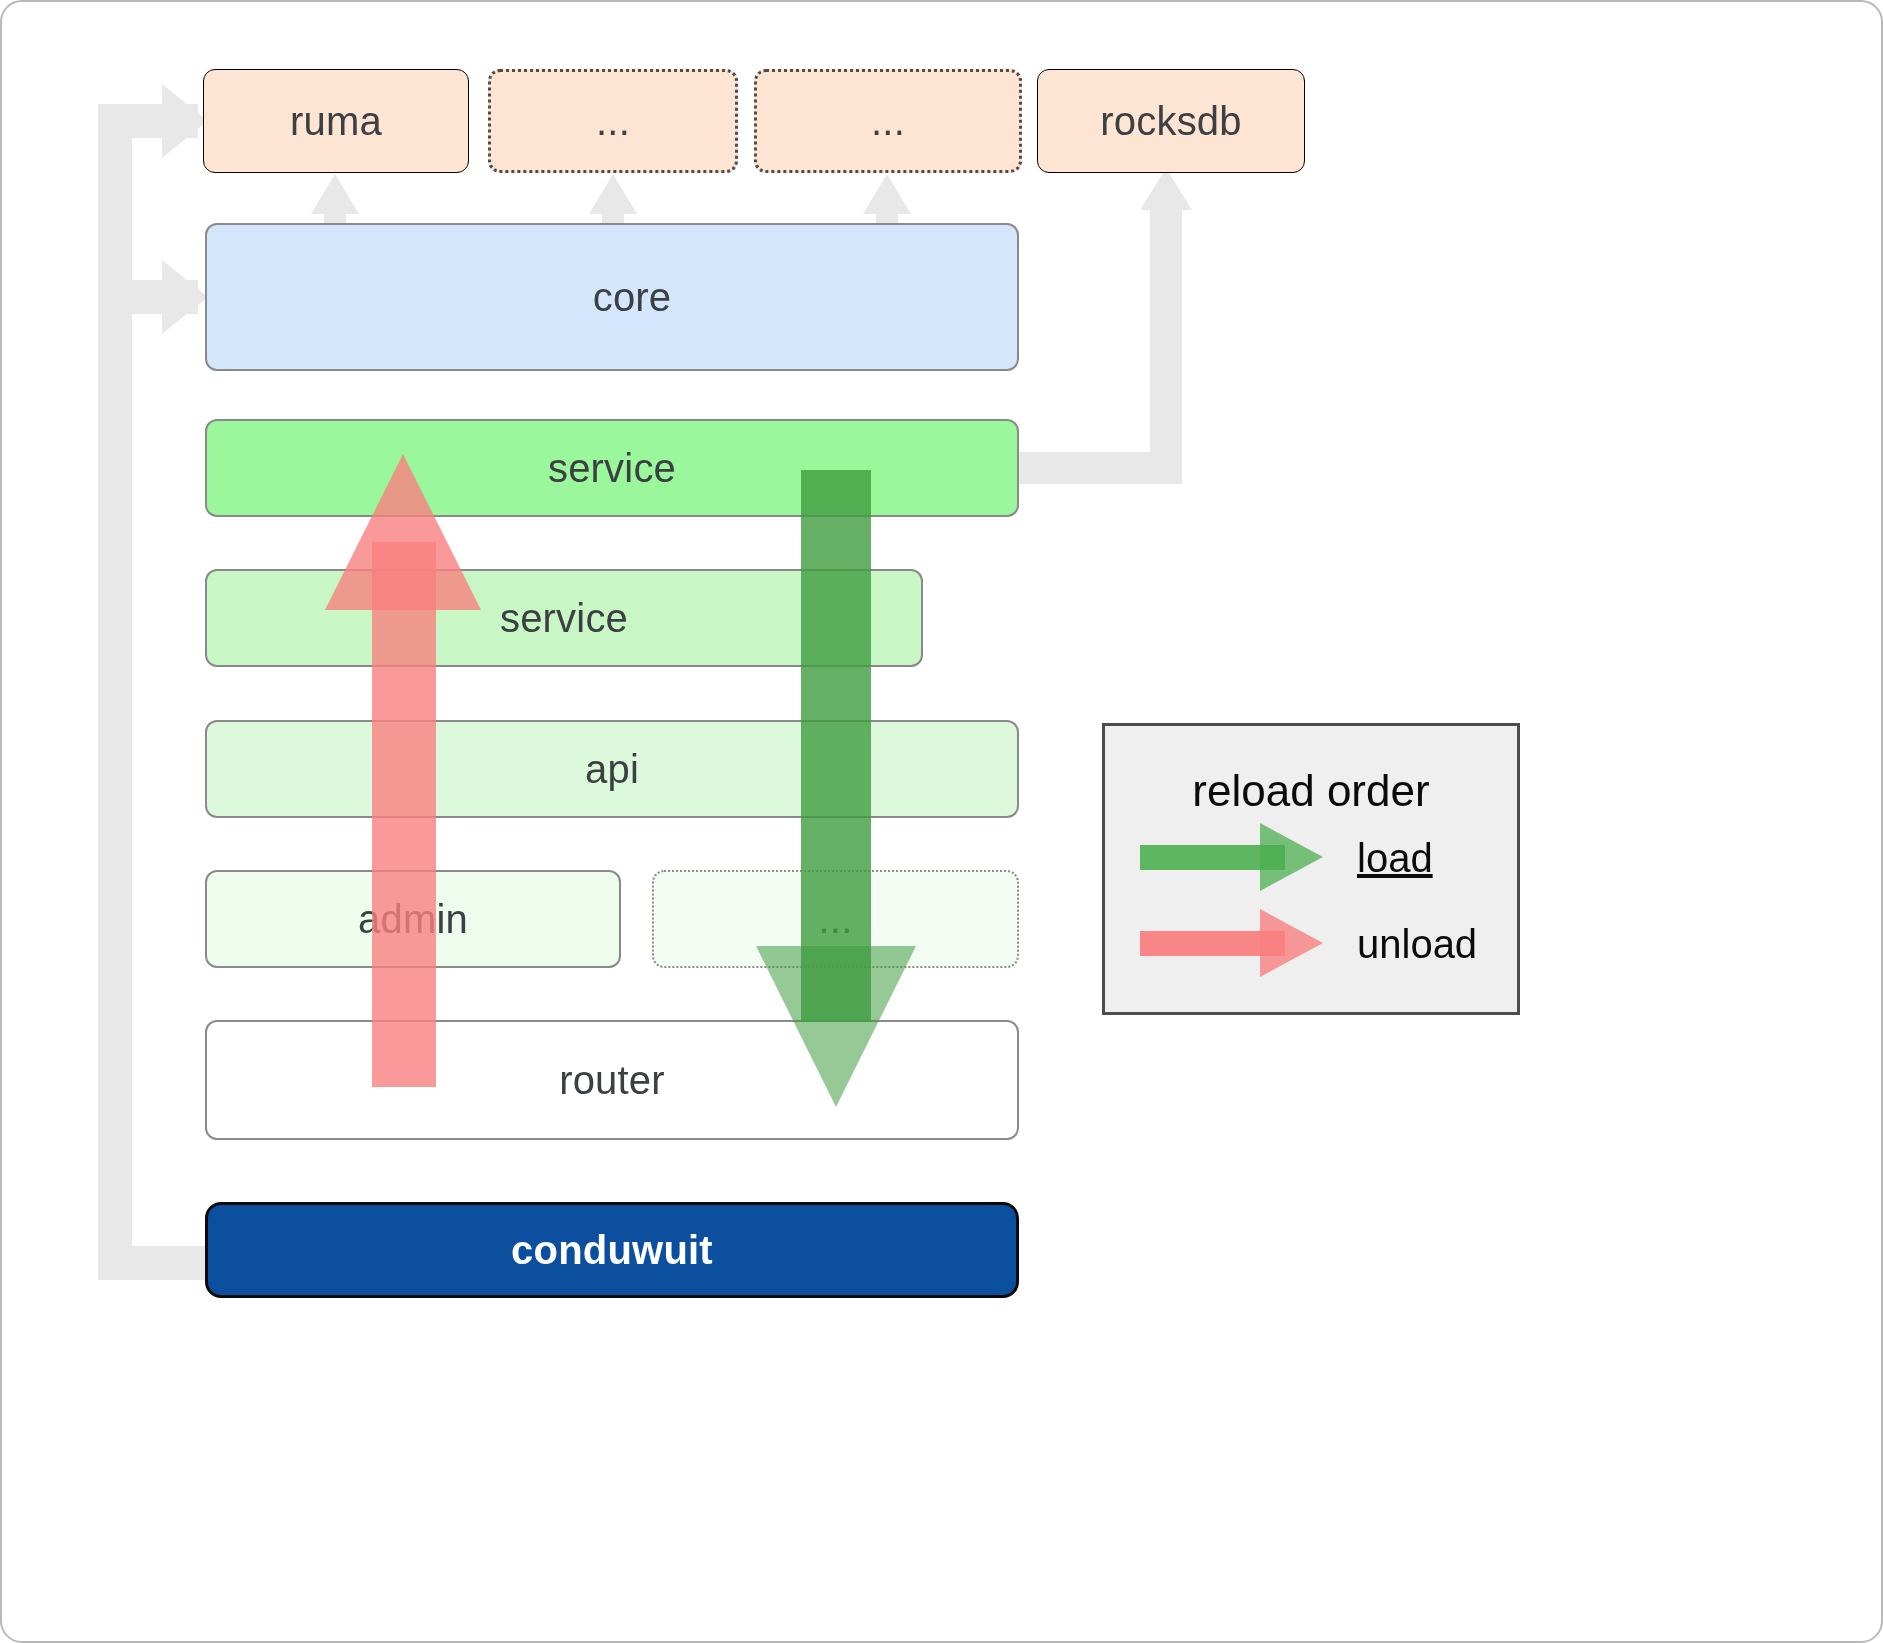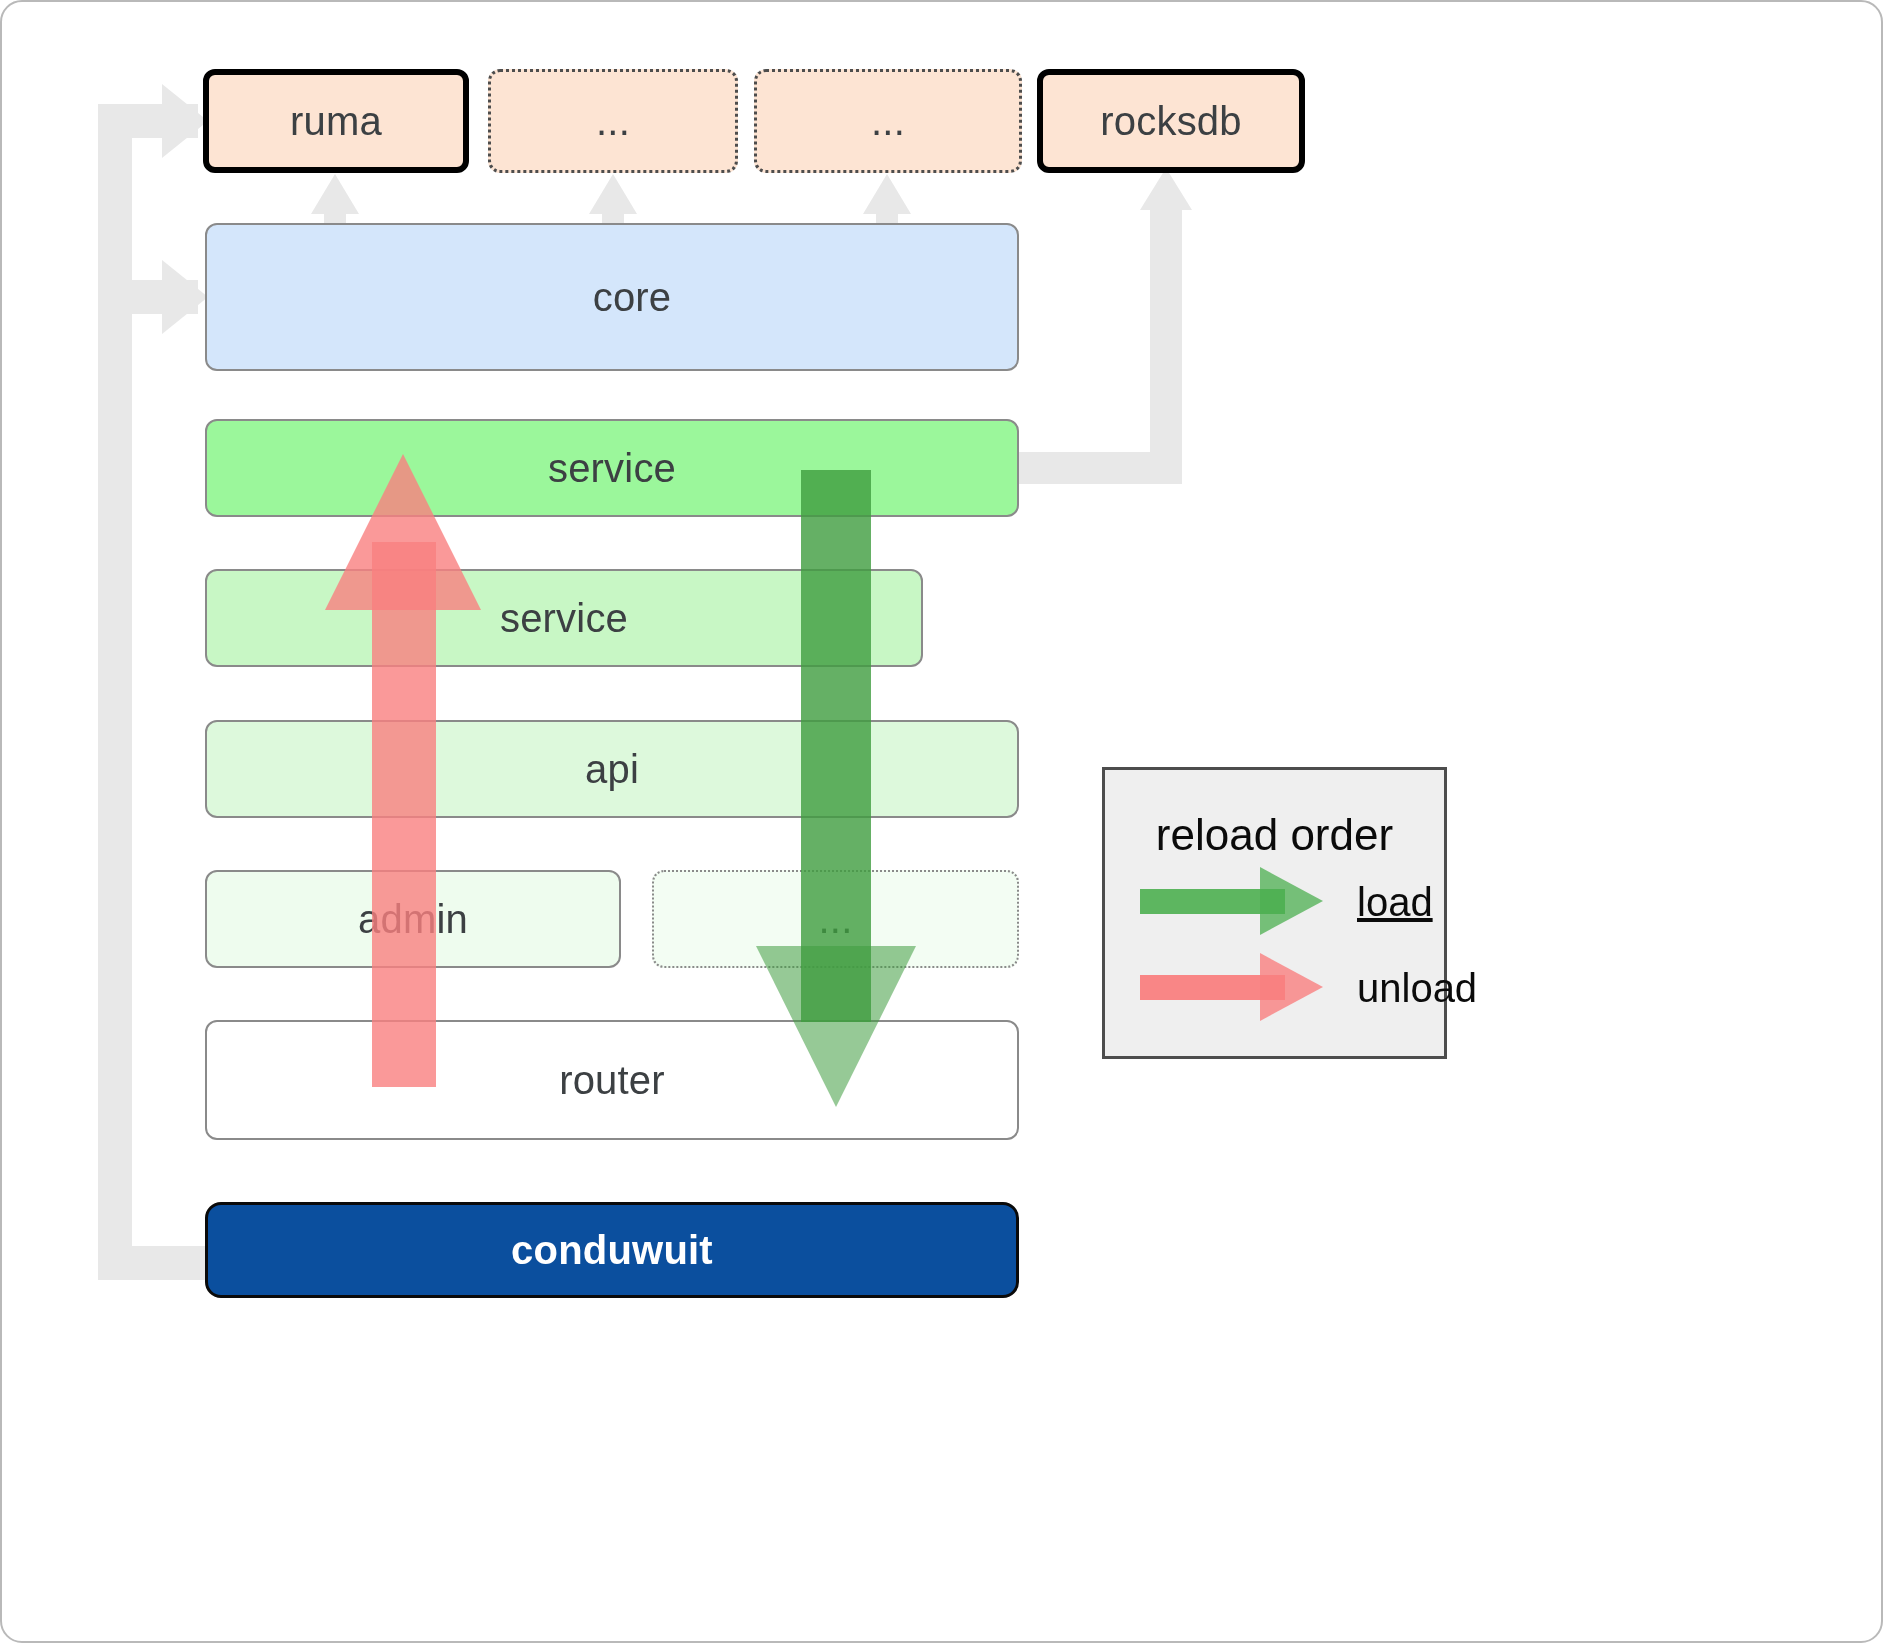--- a/index.html
+++ b/index.html
@@ -17,21 +17,21 @@
     position:absolute;
     box-sizing:border-box;
     display:flex;align-items:center;justify-content:center;
     border-radius:12px;
     font-size:40px;
     color:#3c4043;
     letter-spacing:.2px;
   }
   .node.dep{
     background:#fde4d3;
-    border:6px solid #000000;
+    border:1px solid #000000;
   }
   .node.dep.dotted{
     border:3px dotted #4d4d4d;
   }
   .node.core{
     background:#d4e6fb;
     border:2px solid #8a8a8a;
     padding-left:40px;
   }
   .node.layer{
@@ -163,21 +163,21 @@
     <g>
       <rect x="799" y="468" width="70" height="552" fill="#3f9c3f" fill-opacity="0.80"></rect>
       <polygon points="834,1105 754,944 914,944" fill="#3f9c3f" fill-opacity="0.55"></polygon>
     </g>
   </svg>
 
   <div class="node app" style="left:203px;top:1200px;width:814px;height:96px;">
     <span class="lbl">conduwuit</span>
   </div>
 
-  <div class="legend" style="left:1100px;top:765px;width:345px;height:292px;">
+  <div class="legend" style="left:1100px;top:721px;width:418px;height:292px;">
     <div class="legend-title">reload order</div>
 
     <svg width="400" height="292" style="position:absolute;left:0;top:0;" viewBox="0 0 400 292">
 
       <g>
         <rect x="35" y="119" width="145" height="25" fill="#4caf50" fill-opacity="0.9"></rect>
         <polygon points="218,131 155,165 155,97" fill="#4caf50" fill-opacity="0.75"></polygon>
       </g>
 
       <g>

